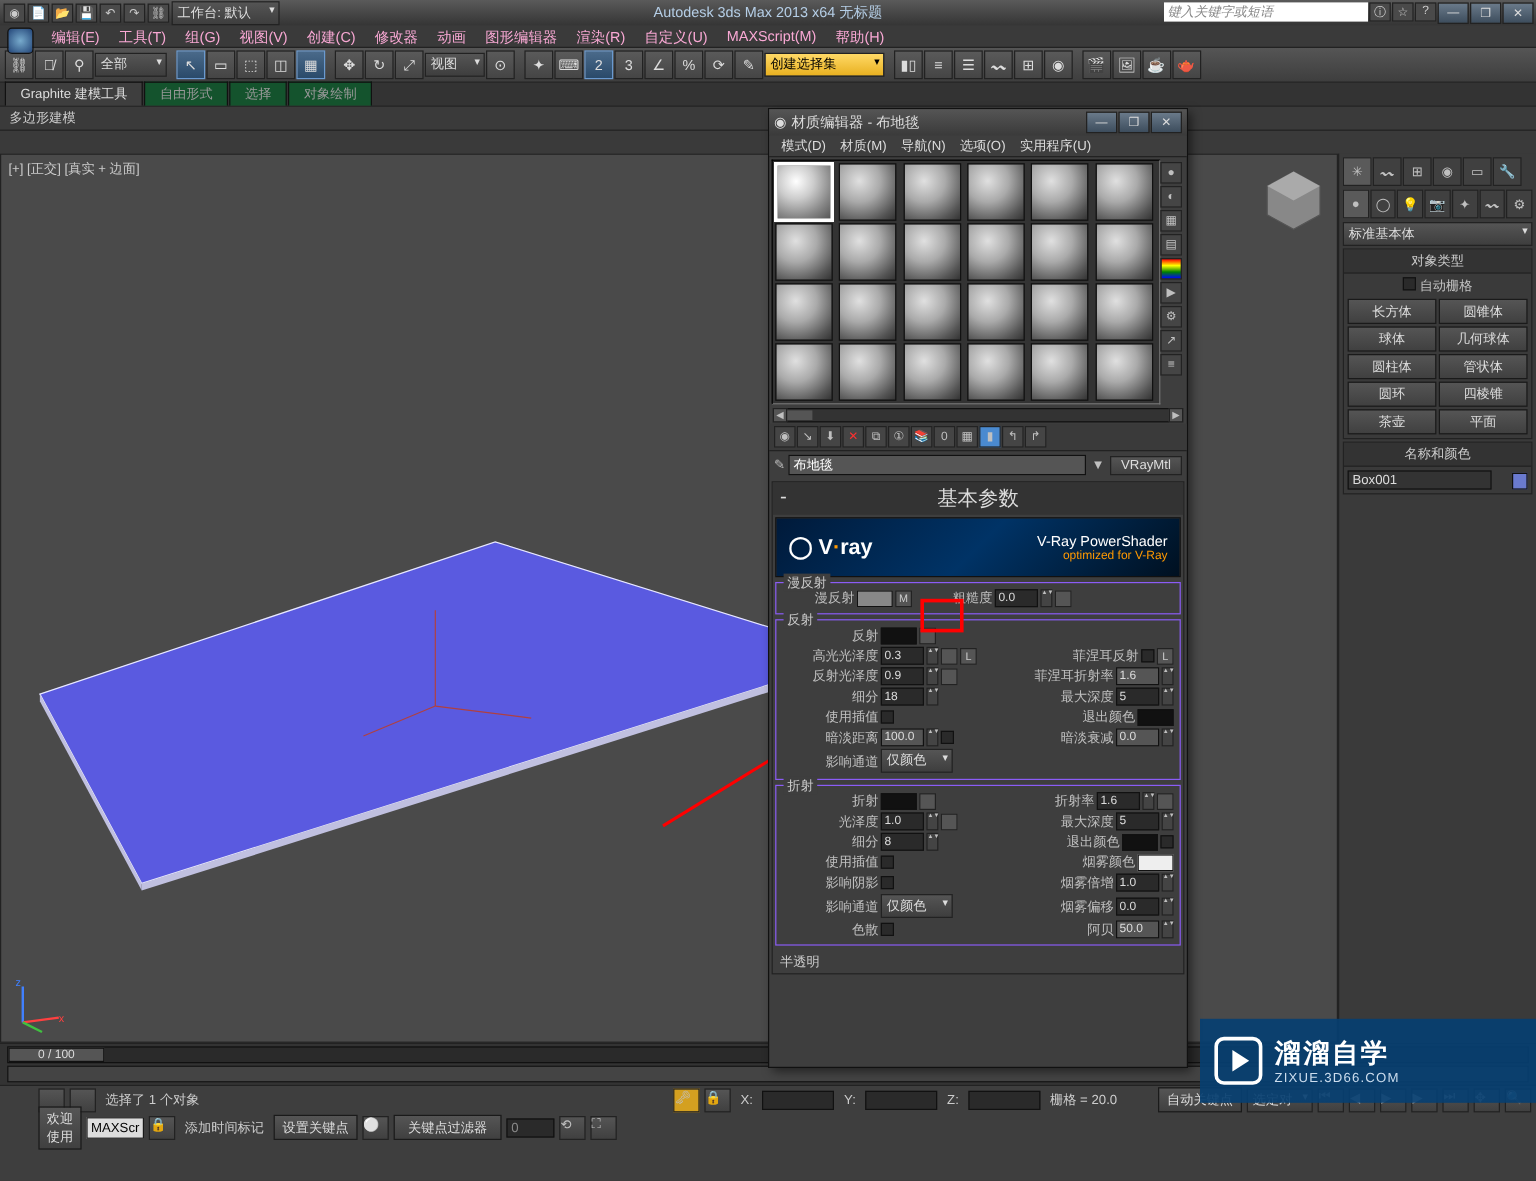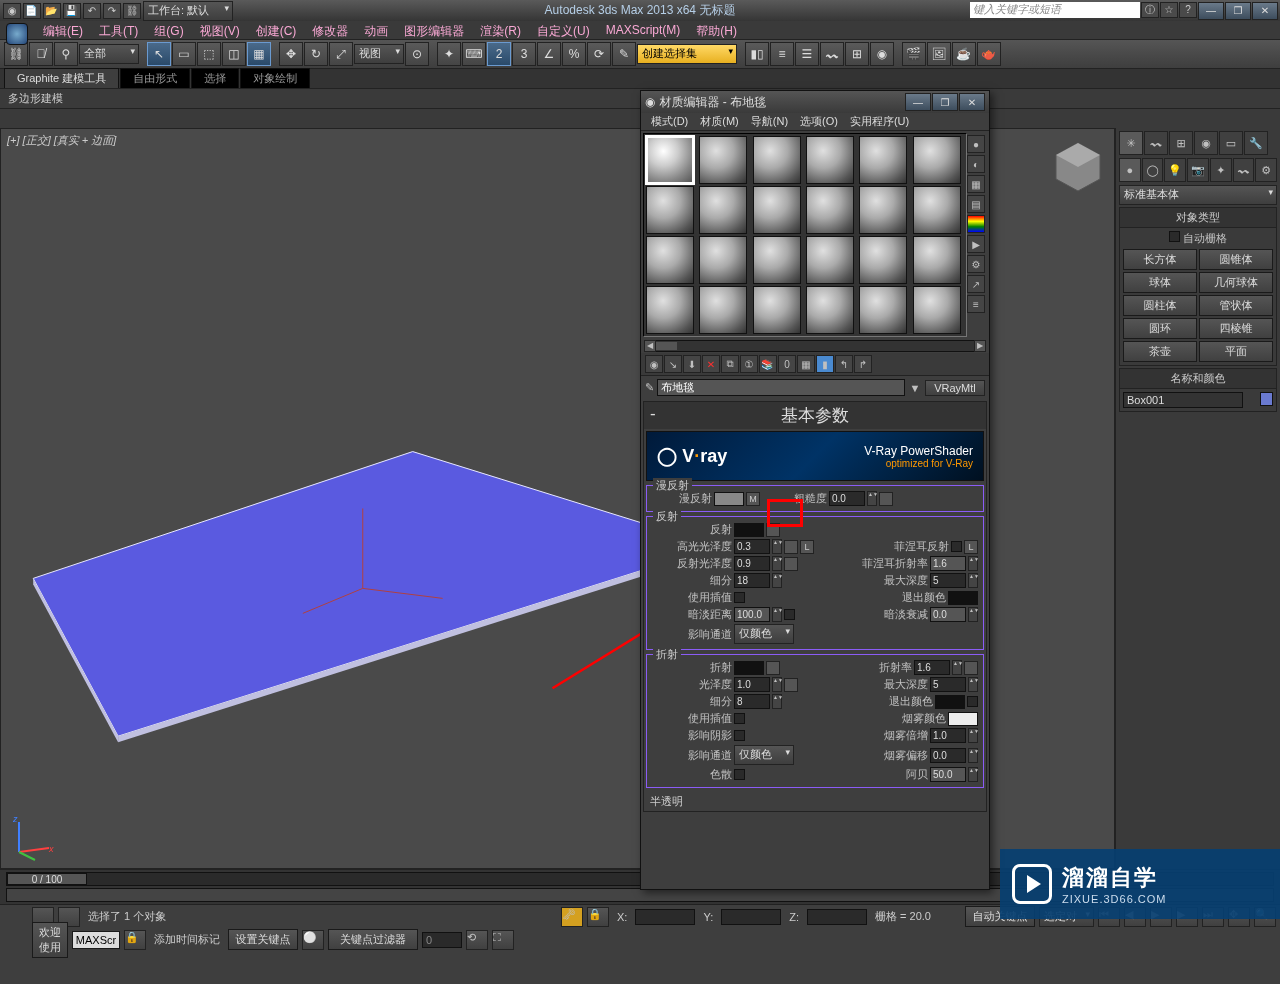--- a/index.html
+++ b/index.html
@@ -13,25 +13,25 @@
 .winbtn { width:26px; height:18px; background:linear-gradient(#6a7a8a,#3d4d5d); border:1px solid #222; color:#ddd; display:flex; align-items:center; justify-content:center; font-size:10px; }
 .menubar { height:18px; background:#3a3a3a; display:flex; padding-left:35px; }
 .menubar .m { padding:2px 8px; color:#f9a8d4; font-size:12px; }
 .toolbar1 { height:30px; background:linear-gradient(#555,#3e3e3e); border-top:1px solid #222; border-bottom:1px solid #222; display:flex; align-items:center; padding:0 4px; gap:1px; }
 .tbtn { width:24px; height:24px; background:linear-gradient(#5a5a5a,#454545); border:1px solid #222; display:inline-flex; align-items:center; justify-content:center; color:#ddd; font-size:12px; }
 .tbtn.active { background:linear-gradient(#4a6a8a,#2a4a6a); border-color:#6a9ad0; }
 .tsep { width:6px; }
 .dropdown { background:linear-gradient(#555,#3e3e3e); border:1px solid #222; color:#ddd; padding:1px 14px 1px 4px; height:20px; font-size:11px; position:relative; }
 .dropdown:after { content:"▾"; position:absolute; right:3px; font-size:9px; }
 .tabbar { height:20px; background:#333; display:flex; align-items:flex-end; padding-left:4px; border-bottom:1px solid #222; }
-.tab { padding:2px 12px; background:#000000; border:1px solid #111; border-bottom:none; color:#999; font-size:11px; margin-right:1px; }
+.tab { padding:2px 12px; background:#14532d; border:1px solid #111; border-bottom:none; color:#999; font-size:11px; margin-right:1px; }
 .tab.active { background:#3e3e3e; color:#ddd; }
 .subtab { height:20px; background:#3a3a3a; border-bottom:1px solid #222; padding:2px 8px; color:#ccc; font-size:11px; }
 .main { position:absolute; top:128px; left:0; right:0; bottom:115px; display:flex; }
-.viewport { flex:1; background:#4a4a4a; position:relative; overflow:hidden; border:1px solid #222;font-style:italic; }
+.viewport { flex:1; background:#4a4a4a; position:relative; overflow:hidden; border:1px solid #222; }
 .viewport-label { position:absolute; top:4px; left:6px; color:#ccc; font-size:11px; }
 .vp-svg { width:100%; height:100%; }
 .rightpanel { width:165px; background:#3a3a3a; border-left:1px solid #222; padding:3px; }
 .rp-tabs { display:flex; gap:1px; margin-bottom:3px; }
 .rp-tab { width:24px; height:24px; background:#404040; border:1px solid #222; display:flex; align-items:center; justify-content:center; }
 .rp-tab.active { background:#5a5a5a; }
 .rp-section { border:1px solid #222; margin-bottom:2px; }
 .rp-head { background:#333; text-align:center; padding:2px; color:#ccc; font-size:11px; border-bottom:1px solid #222; }
 .rp-body { padding:3px; }
 .rp-grid { display:grid; grid-template-columns:1fr 1fr; gap:2px; }
@@ -253,21 +253,21 @@
           <span class="rp-btn">管状体</span>
           <span class="rp-btn">圆环</span>
           <span class="rp-btn">四棱锥</span>
           <span class="rp-btn">茶壶</span>
           <span class="rp-btn">平面</span>
         </div>
       </div>
     </div>
     <div class="rp-section">
       <div class="rp-head">名称和颜色</div>
-      <div class="rp-body" style="display:flex;gap:17px;align-items:flex-start">
+      <div class="rp-body" style="display:flex;gap:17px;align-items:flex-end">
         <input class="rp-input" value="Box001" style="">
         <span class="colorsquare"></span>
       </div>
     </div>
   </div>
 </div>
 
 <div class="timeline">
   <div class="track">
     <div style="position:absolute;left:0;width:80px;height:100%;background:#555;border:1px solid #111;text-align:center;color:#ddd;font-size:10px;line-height:12px">0 / 100</div>

